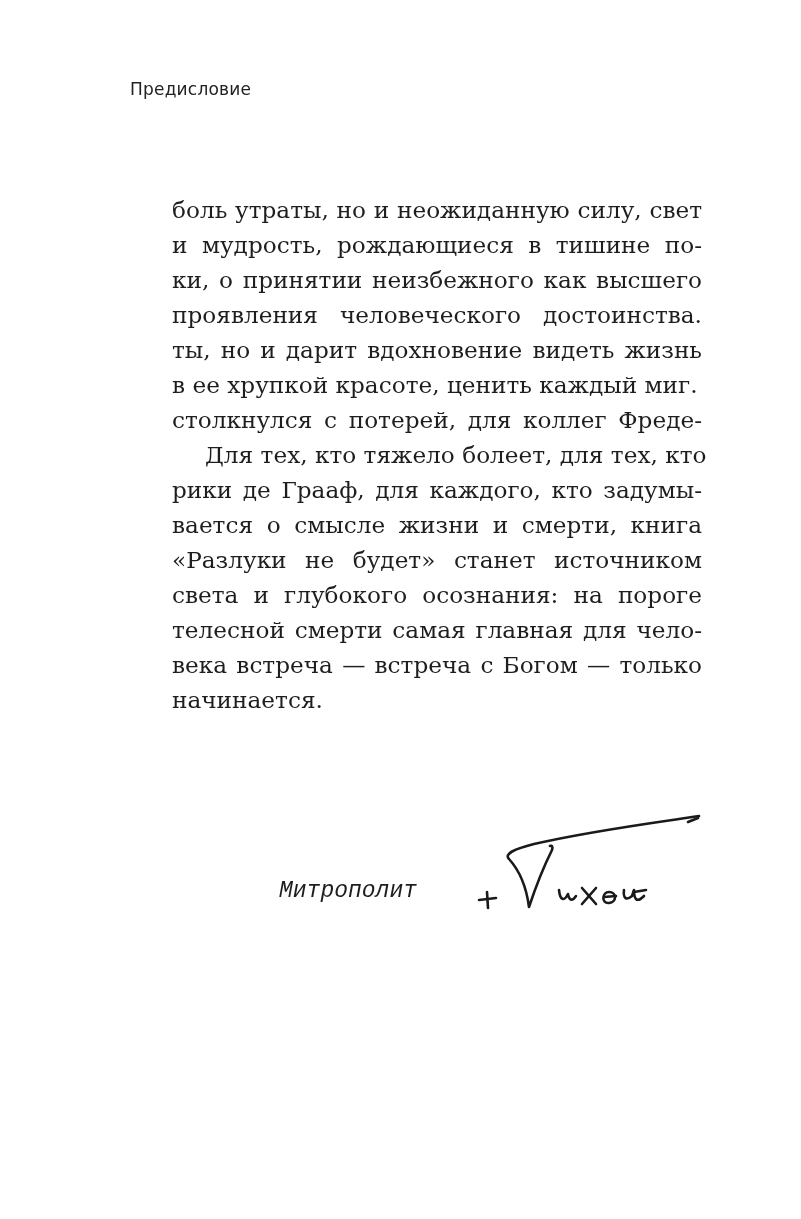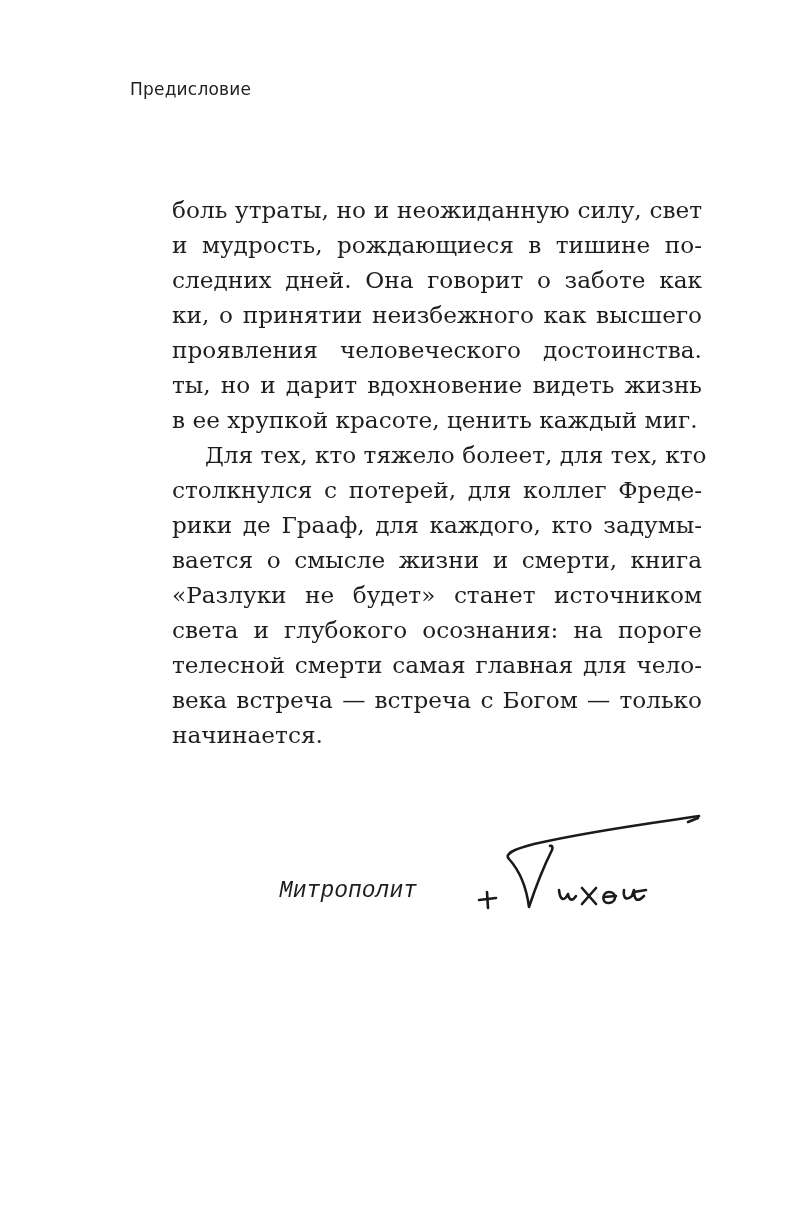--- a/index.html
+++ b/index.html
@@ -74,29 +74,28 @@
   </style>
 </head>
 <body>
 
 <div class="running-head">Предисловие</div>
 
 <div class="body-text">
   <div>
     <span class="line">боль утраты, но и неожиданную силу, свет</span>
     <span class="line">и мудрость, рождающиеся в тишине по-</span>
-    <span class="line">следних дней. Она говорит о заботе как</span>
     <span class="line">ки, о принятии неизбежного как высшего</span>
     <span class="line">проявления человеческого достоинства.</span>
     <span class="line">ты, но и дарит вдохновение видеть жизнь</span>
     <span class="line last">в ее хрупкой красоте, ценить каждый миг.</span>
   </div>
   <div>
+    <span class="line">столкнулся с потерей, для коллег Фреде-</span>
     <span class="line indent">Для тех, кто тяжело болеет, для тех, кто</span>
-    <span class="line">столкнулся с потерей, для коллег Фреде-</span>
     <span class="line">рики де Грааф, для каждого, кто задумы-</span>
     <span class="line">вается о смысле жизни и смерти, книга</span>
     <span class="line">«Разлуки не будет» станет источником</span>
     <span class="line">света и глубокого осознания: на пороге</span>
     <span class="line">телесной смерти самая главная для чело-</span>
     <span class="line">века встреча — встреча с Богом — только</span>
     <span class="line last">начинается.</span>
   </div>
 </div>
 

